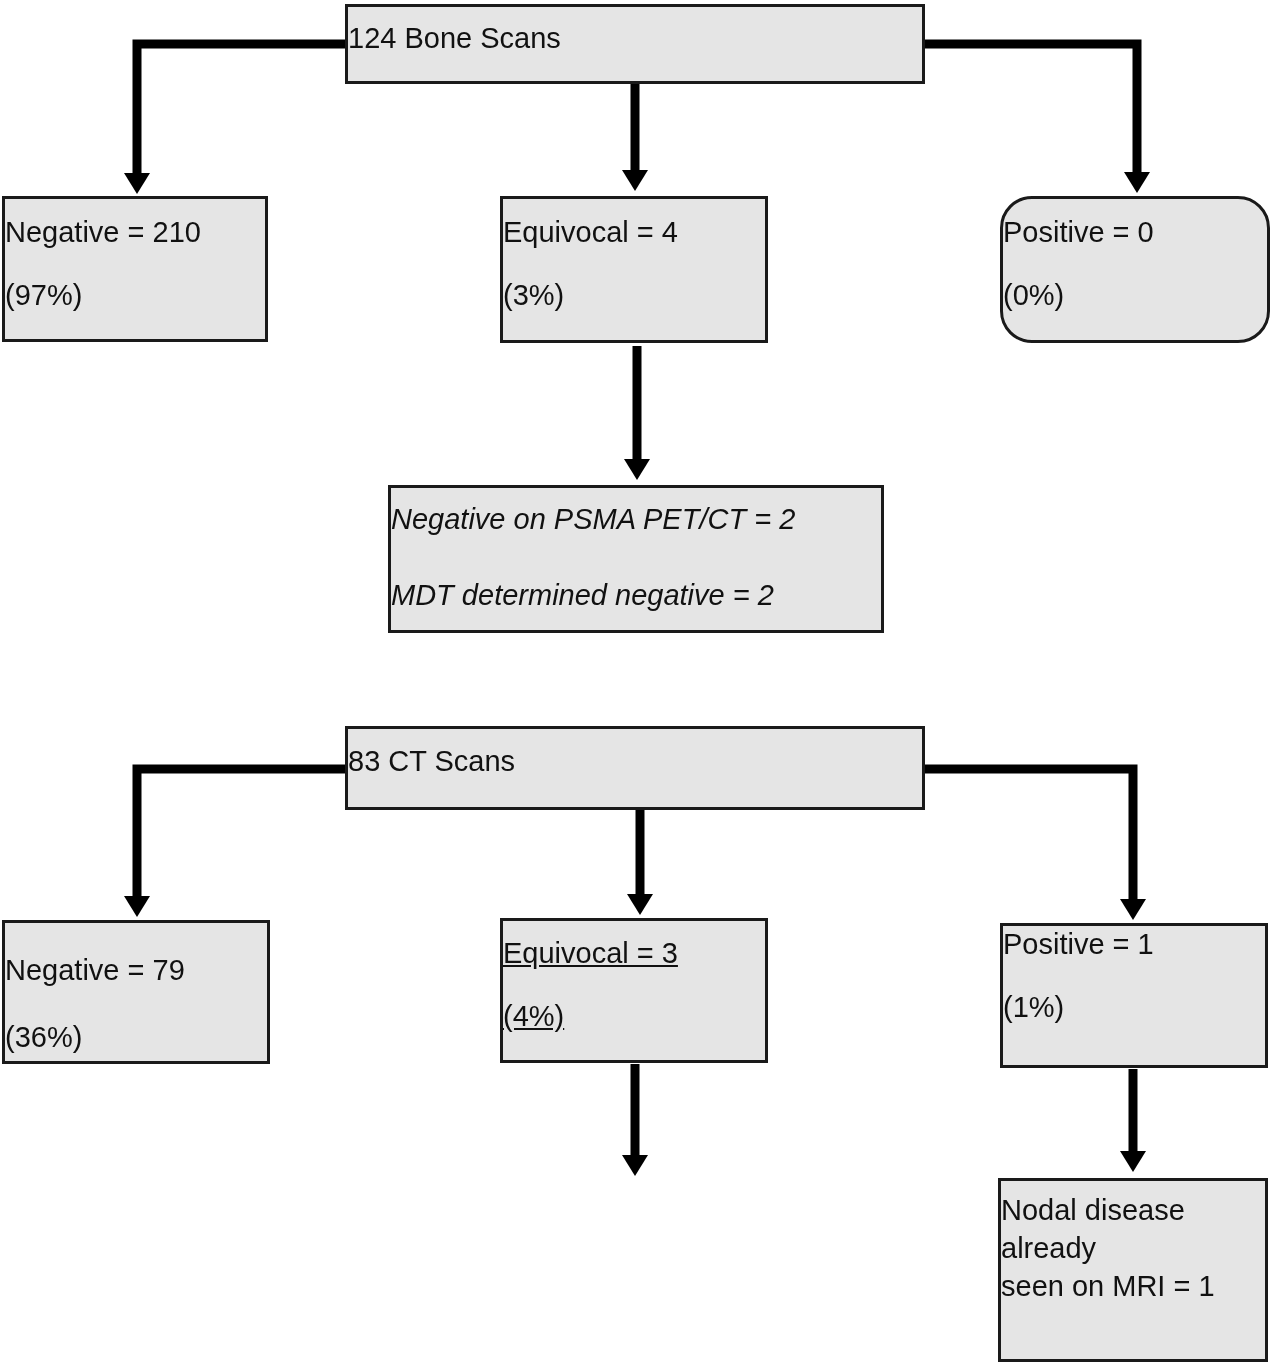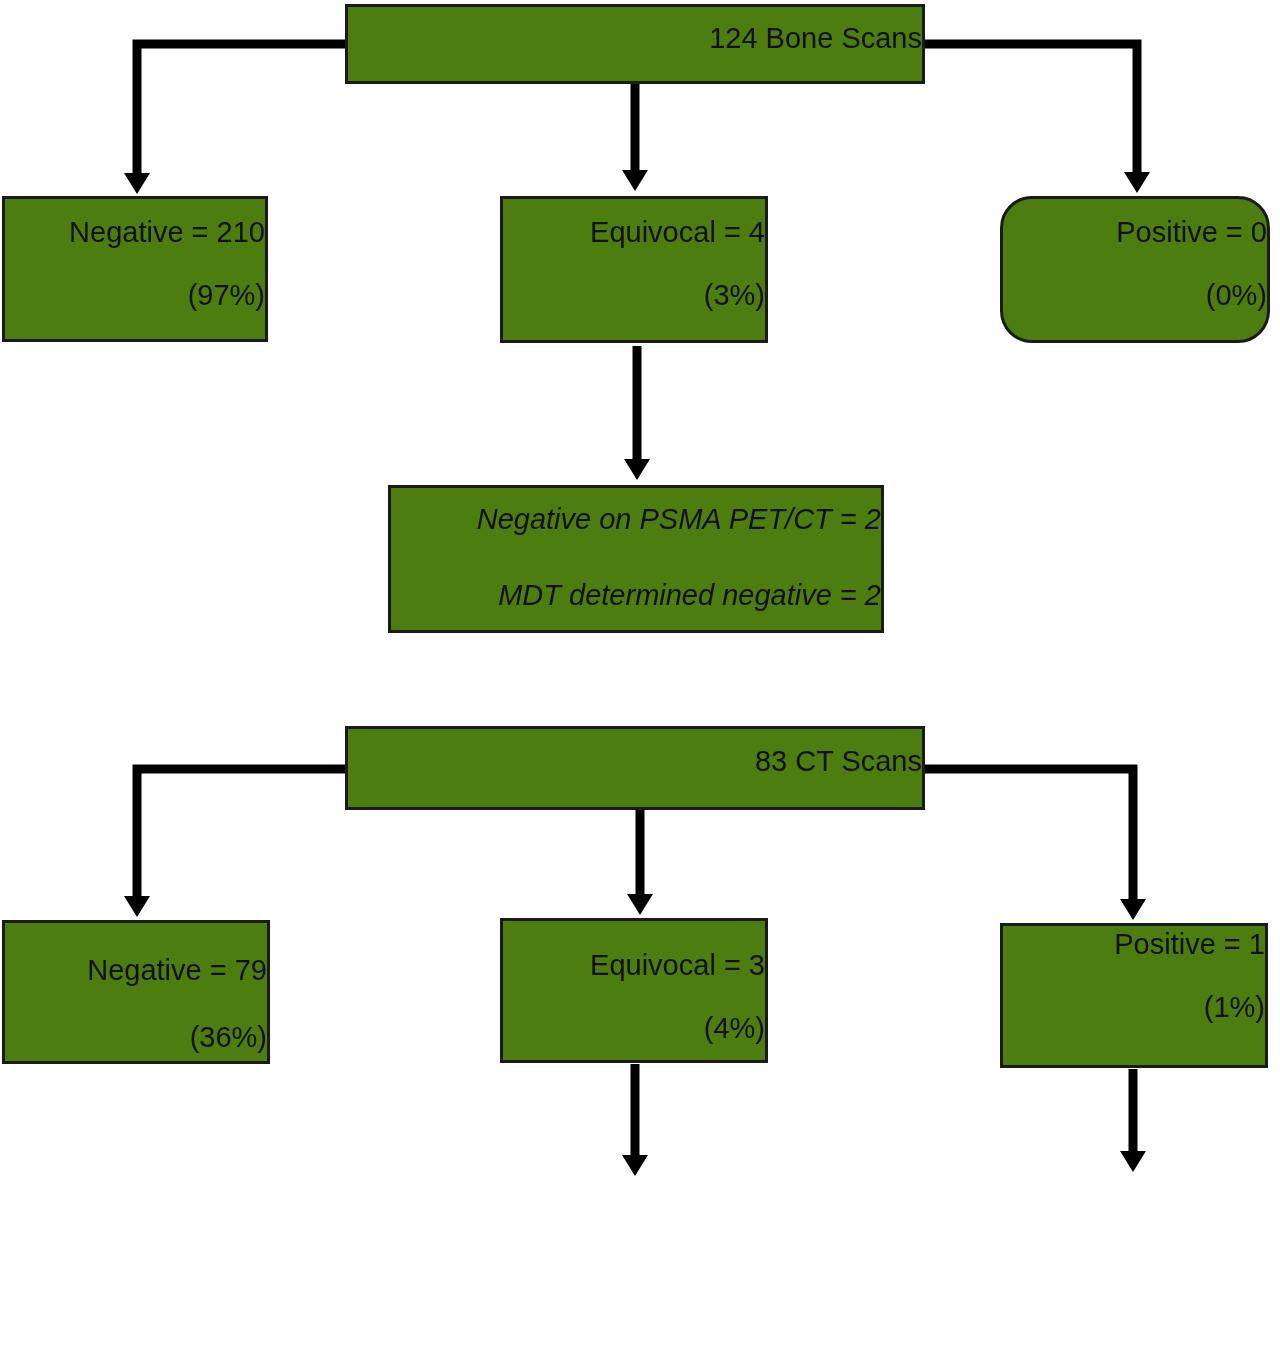--- a/index.html
+++ b/index.html
@@ -24,43 +24,43 @@
   svg.connectors {
     position: absolute;
     left: 0;
     top: 0;
     width: 1280px;
     height: 1365px;
   }
   .node {
     position: absolute;
     box-sizing: border-box;
-    background: #4d7c0f;
+    background: #e5e5e5;
     border: 3px solid #1a1a1a;
     display: flex;
     flex-direction: column;
-    align-items: flex-end;
+    align-items: flex-start;
     text-align: center;
     font-size: 29px;
     line-height: 36px;
     white-space: nowrap;
   }
   .node span { display: block; }
 
   
   .n-bone-root      { left: 345px;  top: 4px;    width: 580px; height: 80px;  padding-top: 13px; }
   .n-bone-neg       { left: 2px;    top: 196px;  width: 266px; height: 146px; padding-top: 15px; row-gap: 27px; }
   .n-bone-equiv     { left: 500px;  top: 196px;  width: 268px; height: 147px; padding-top: 15px; row-gap: 27px; }
   .n-bone-pos       { left: 1000px; top: 196px;  width: 270px; height: 147px; padding-top: 15px; row-gap: 27px; border-radius: 32px; }
   .n-bone-out       { left: 388px;  top: 485px;  width: 496px; height: 148px; padding-top: 13px; row-gap: 40px; font-style: italic; }
 
   
   .n-ct-root        { left: 345px;  top: 726px;  width: 580px; height: 84px;  padding-top: 14px; }
   .n-ct-neg         { left: 2px;    top: 920px;  width: 268px; height: 144px; padding-top: 29px; row-gap: 31px; }
-  .n-ct-equiv       { left: 500px;  top: 918px;  width: 268px; height: 145px; padding-top: 26px; row-gap: 27px; }
+  .n-ct-equiv       { left: 500px;  top: 918px;  width: 268px; height: 145px; padding-top: 14px; row-gap: 27px; text-decoration: underline; }
   .n-ct-pos         { left: 1000px; top: 923px;  width: 268px; height: 145px; row-gap: 27px; }
   .n-ct-equiv-out   { left: 340px;  top: 1181px; width: 590px; height: 178px; padding-top: 13px; row-gap: 40px; }
   .n-ct-pos-out     { left: 998px;  top: 1178px; width: 270px; height: 184px; padding-top: 10px; line-height: 38px; }
 
   .connectors path {
     stroke: #000000;
     stroke-width: 9;
     fill: none;
   }
   .connectors polygon {
@@ -151,14 +151,19 @@
     <span>Equivocal = 3</span>
     <span>(4%)</span>
   </div>
 
   <div class="node n-ct-pos">
     <span>Positive = 1</span>
     <span>(1%)</span>
   </div>
 
 
+  <div class="node n-ct-pos-out">
+    <span>Nodal disease</span>
+    <span>already</span>
+    <span>seen on MRI = 1</span>
+  </div>
 
 </div>
 
 </body></html>

